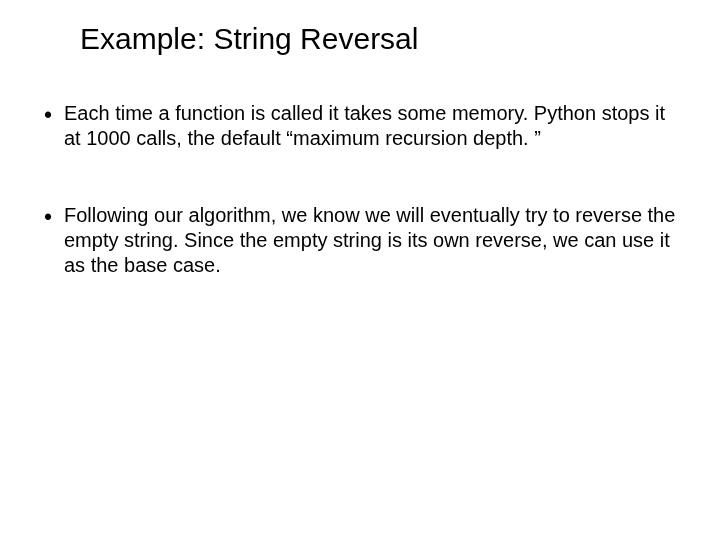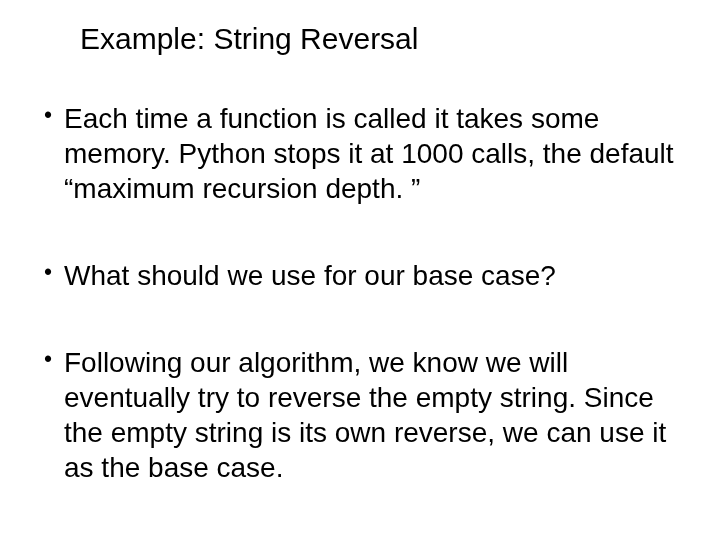--- a/index.html
+++ b/index.html
@@ -22,21 +22,21 @@
       margin-top: 2px;
       margin-bottom: 45px;
       margin-left: 40px;
     }
     .bullet-list {
       list-style: none;
     }
     .bullet-item {
       position: relative;
       padding-left: 24px;
-      font-size: 28px;
+      font-size: 20px;
       line-height: 1.25;
       margin-bottom: 52px;
     }
     .bullet-item:last-child {
       margin-bottom: 0;
     }
     .bullet-item::before {
       content: "•";
       position: absolute;
       left: 4px;
@@ -44,15 +44,14 @@
       font-size: 23px;
     }
   </style>
 </head>
 <body>
 
 <h1 class="slide-title">Example: String Reversal</h1>
 
 <ul class="bullet-list">
   <li class="bullet-item">Each time a function is called it takes some memory. Python stops it at 1000 calls, the default “maximum recursion depth. ”</li>
-  <li class="bullet-item">What should we use for our base case?</li>
   <li class="bullet-item">Following our algorithm, we know we will eventually try to reverse the empty string. Since the empty string is its own reverse, we can use it as the base case.</li>
 </ul>
 
 </body></html>

